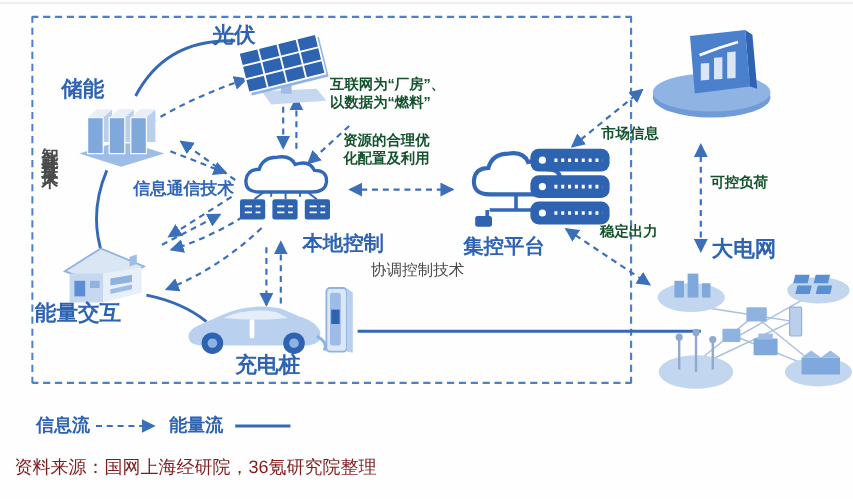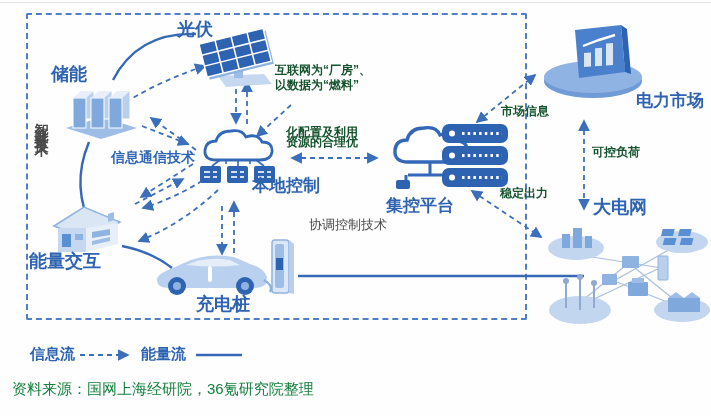--- a/index.html
+++ b/index.html
@@ -17,21 +17,21 @@
   .lbl-17{font-size:17px;}
   .lbl-18{font-size:18px;}
   .lbl-16{font-size:16px;}
   .lbl-sm{color:#14532d;font-weight:bold;font-size:12px;white-space:nowrap;line-height:15px;}
   .note{color:#4a4a4a;font-size:13px;white-space:nowrap;}
   .vert{
     writing-mode:vertical-rl;text-orientation:upright;
     color:#4a4a4a;font-size:14px;font-weight:600;letter-spacing:4px;white-space:nowrap;
   }
   .legend-lbl{color:#2e63b2;font-weight:bold;font-size:15px;white-space:nowrap;}
-  .source{color:#15803d;font-size:15px;white-space:nowrap;}
+  .source{color:#7f1d1d;font-size:15px;white-space:nowrap;}
   svg{display:block;}
   .overlay{position:absolute;left:0;top:0;}
   .d{fill:none;stroke:#3b6fba;stroke-width:1.8;stroke-dasharray:5 4;}
   .s{fill:none;stroke:#3568b5;stroke-width:2.4;}
 </style>
 </head>
 <body>
 
 <div class="canvas">
   <div class="topline"></div>
@@ -238,30 +238,29 @@
     <rect x="124" y="40" width="10" height="24" rx="1" fill="#b9cfec" stroke="#8fb3e0"></rect>
     <rect x="68" y="58" width="15" height="11" rx="1" fill="#8fb3e0"></rect>
     <rect x="94" y="66" width="20" height="14" rx="1" fill="#7fa8dc"></rect>
     <rect x="98" y="62" width="12" height="5" fill="#9dbde6"></rect>
   </svg>
 
   <div class="abs lbl lbl-18" style="left:177px;top:17px;">光伏</div>
   <div class="abs lbl lbl-18" style="left:51px;top:62px;">储能</div>
   <div class="abs lbl lbl-18" style="left:29px;top:249px;">能量交互</div>
   <div class="abs lbl lbl-18" style="left:196px;top:292px;">充电桩</div>
-  <div class="abs lbl lbl-17" style="left:252px;top:174px;">本地控制</div>
+  <div class="abs lbl lbl-17" style="left:252px;top:191px;">本地控制</div>
   <div class="abs lbl lbl-17" style="left:386px;top:194px;">集控平台</div>
-  <div class="abs lbl lbl-17" style="left:636px;top:89px;">电力市场</div>
   <div class="abs lbl lbl-18" style="left:593px;top:195px;">大电网</div>
 
   <div class="abs vert" style="left:33px;top:112px;height:112px;">智能计量技术</div>
   <div class="abs" style="left:111px;top:149px;color:#3166b4;font-size:14px;font-weight:600;white-space:nowrap;">信息通信技术</div>
   <div class="abs lbl-sm" style="left:275px;top:63px;">互联网为“厂房”、</div>
   <div class="abs lbl-sm" style="left:275px;top:78px;">以数据为“燃料”</div>
-  <div class="abs lbl-sm" style="left:286px;top:110px;margin-top:25px;">资源的合理优</div>
+  <div class="abs lbl-sm" style="left:286px;top:110px;">资源的合理优</div>
   <div class="abs lbl-sm" style="left:286px;top:125px;">化配置及利用</div>
   <div class="abs lbl-sm" style="left:501px;top:104px;">市场信息</div>
   <div class="abs lbl-sm" style="left:592px;top:145px;">可控负荷</div>
   <div class="abs lbl-sm" style="left:500px;top:186px;">稳定出力</div>
   <div class="abs note" style="left:309px;top:216px;">协调控制技术</div>
 
   <div class="abs legend-lbl" style="left:30px;top:345px;">信息流</div>
   <div class="abs legend-lbl" style="left:141px;top:345px;">能量流</div>
   <div class="abs source" style="left:12px;top:380px;">资料来源：国网上海经研院，36氪研究院整理</div>
 </div>

